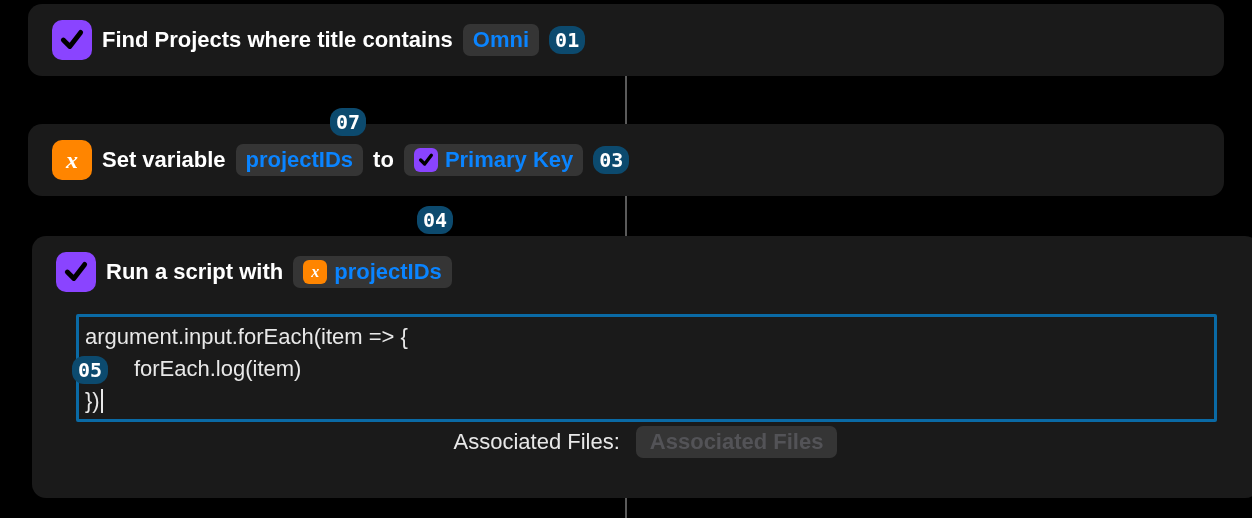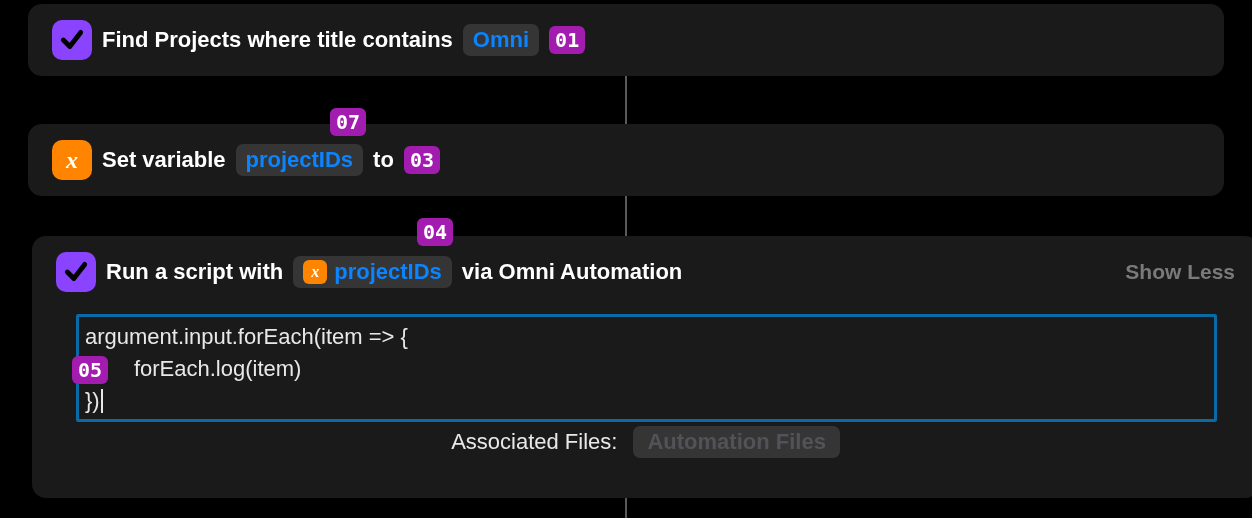--- a/index.html
+++ b/index.html
@@ -76,27 +76,27 @@
   }
   .show-btn {
     margin-left: auto;
     color: #7a7a7a;
     font-size: 21px;
     font-weight: 700;
     cursor: pointer;
   }
   .callout {
     position: absolute;
-    background: #a21caf;
+    background: #0c4a6e;
     color: #fff;
     font-weight: 700;
     font-family: Menlo, Consolas, monospace;
     font-size: 20px;
     padding: 2px 6px;
-    border-radius: 6px;
+    border-radius: 12px;
     z-index: 10;
     line-height: 1.2;
   }
   .connector {
     position: absolute;
     width: 2px;
     background: #5a5a5a;
     left: 625px;
     z-index: 0;
   }
@@ -174,47 +174,53 @@
 <div id="card2" class="card">
   <div class="row">
     <div class="icon-box icon-orange">
       <span class="x-italic">x</span>
     </div>
     <span>Set variable</span>
     <span class="token">
         <span>projectIDs</span>
       </span>
     <span>to</span>
+    <span class="token">
+      <span class="mini-icon mini-purple">
+        <svg class="mini-check" viewBox="0 0 24 24">
+            <path d="M4 12 L10 18 L20 5" fill="none" stroke="#000" stroke-width="5" stroke-linecap="round" stroke-linejoin="round"></path>
+          </svg>
+      </span>
+      <span>Primary Key</span>
+    </span>
     <span class="callout" style="position:static;">03</span>
   </div>
 </div>
 
-<div class="callout" style="left:417px; top:218px;">04</div>
+<div class="callout" style="left:417px; top:206px;">04</div>
 
 <div id="card3" class="card">
   <div class="header-row">
     <div class="icon-box icon-purple">
       <svg class="check-svg" viewBox="0 0 24 24">
           <path d="M4 12 L10 18 L20 5" fill="none" stroke="#000" stroke-width="4.5" stroke-linecap="round" stroke-linejoin="round"></path>
         </svg>
     </div>
     <span>Run a script with</span>
     <span class="token">
       <span class="mini-icon mini-orange">
         <span class="mini-x">x</span>
       </span>
       <span>projectIDs</span>
     </span>
-    <span>via Omni Automation</span>
-    <span class="show-btn">Show Less</span>
   </div>
 
   <div class="code-area"><span>argument.input.forEach(item =&gt; {</span>
 <span>        forEach.log(item)</span>
 <span>})</span><span class="caret"></span></div>
 
   <div class="assoc-row">
     <span class="assoc-label">Associated Files:</span>
-    <span class="assoc-token">Automation Files</span>
+    <span class="assoc-token">Associated Files</span>
   </div>
 </div>
 
 <div class="callout" style="left:72px; top:356px;">05</div>
 
 </body></html>

